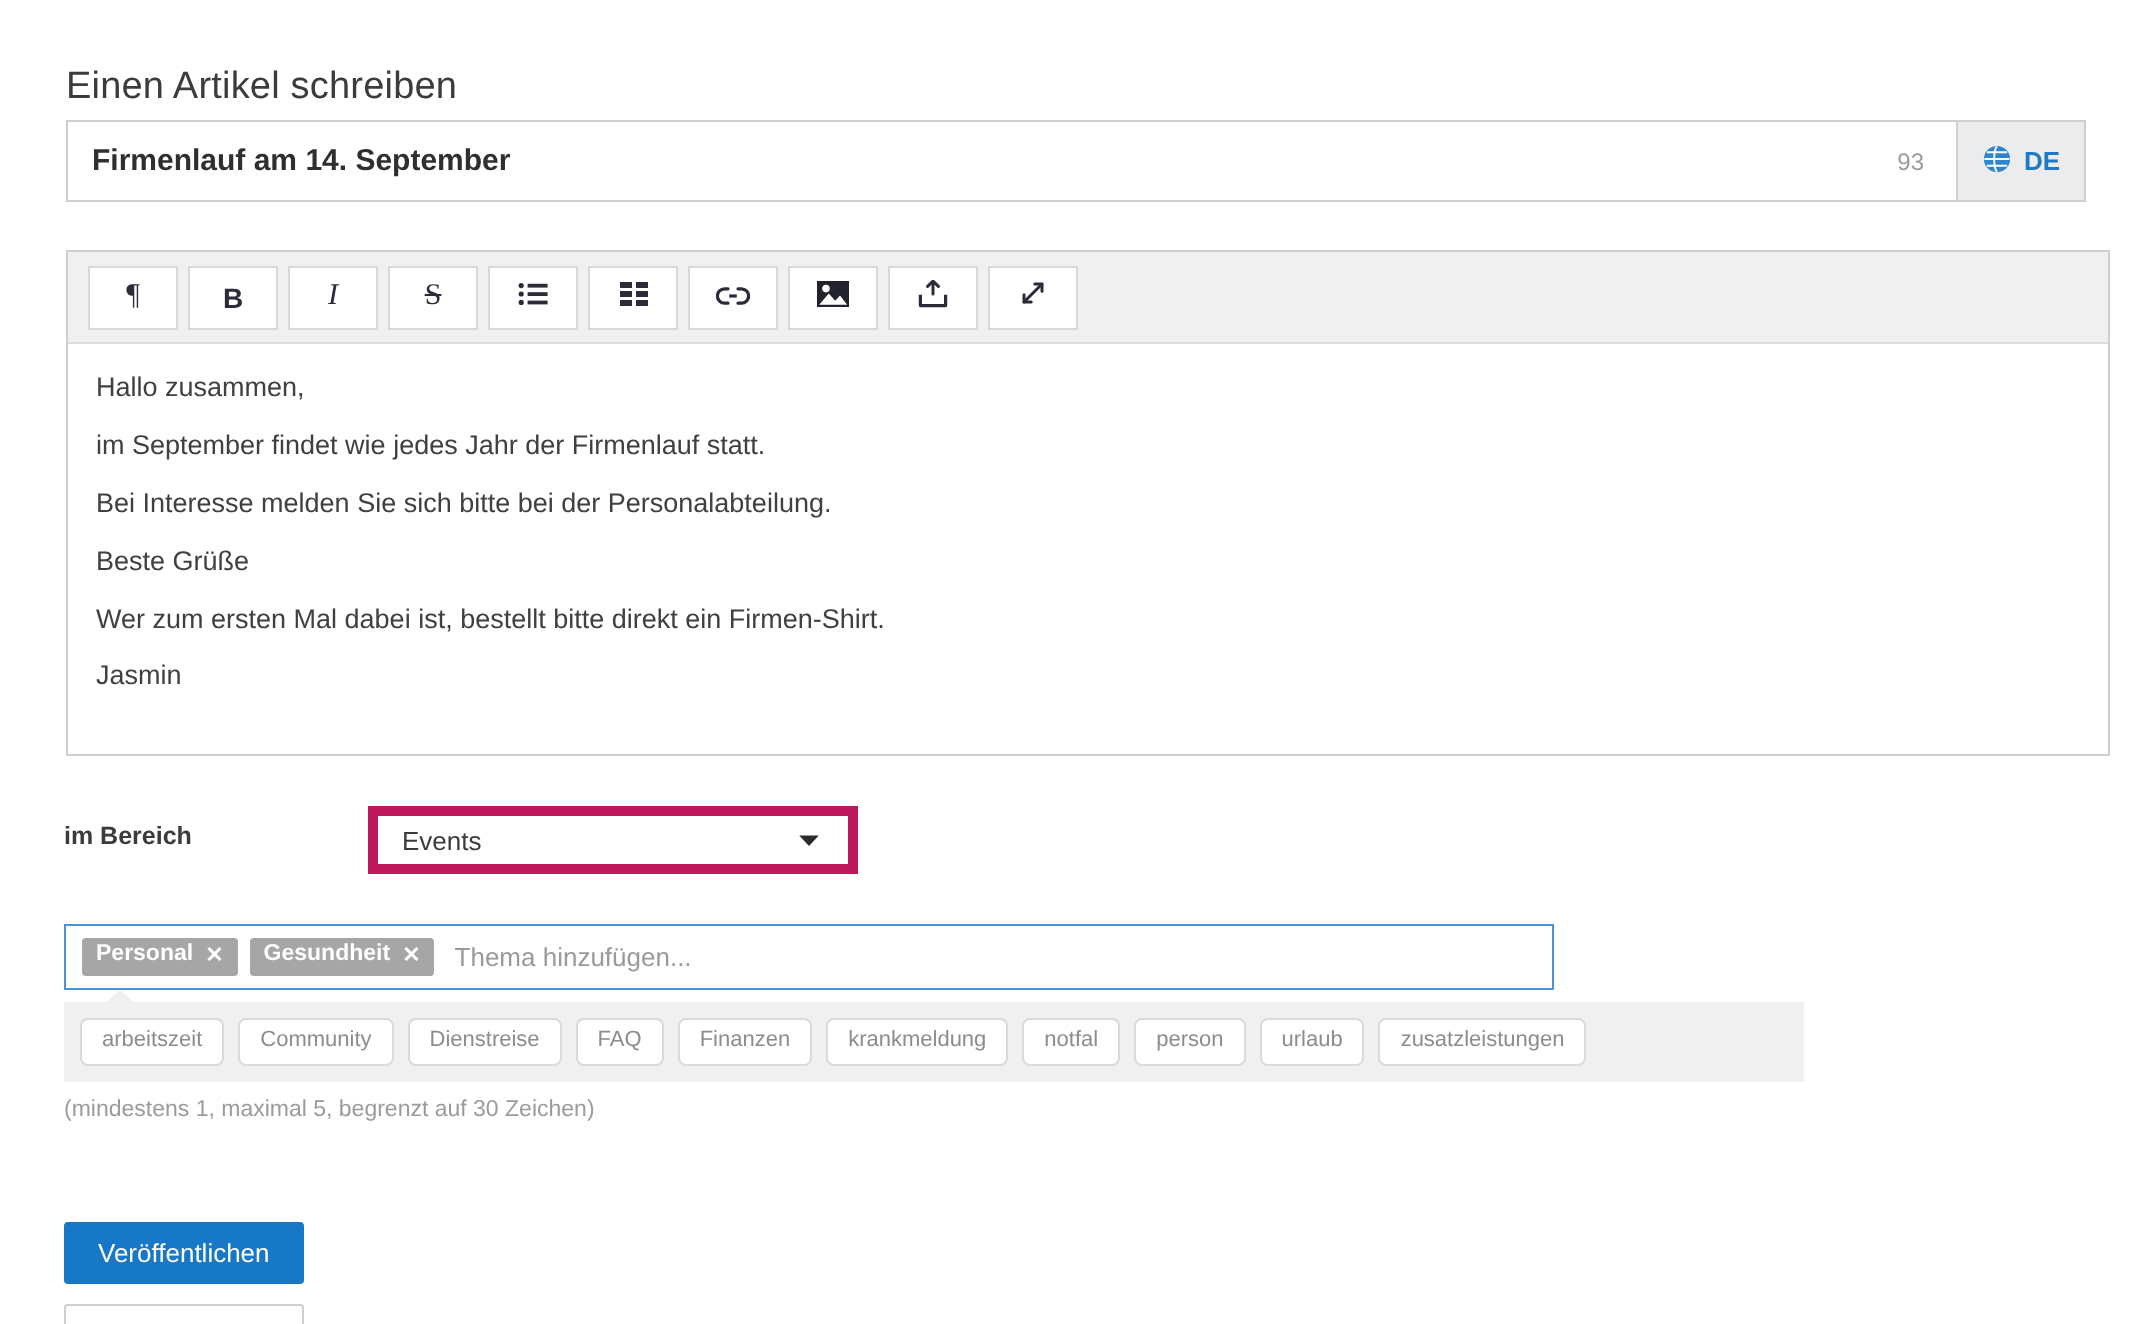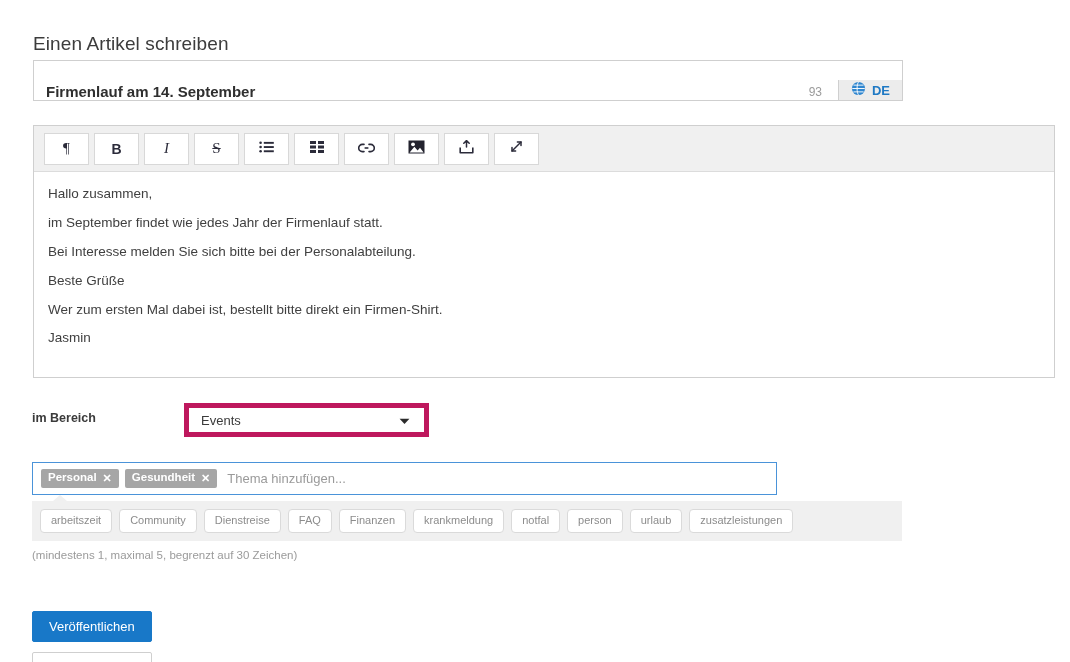--- a/index.html
+++ b/index.html
@@ -33,26 +33,25 @@
     font-weight: 400;
     color: #3c3c3c;
     letter-spacing: 0.1px;
   }
 
   
   .title-row {
     position: absolute;
     left: 33px;
     top: 60px;
-    width: 870px;
+    width: 1010px;
     height: 41px;
     display: flex;
     border: 1px solid #cfcfcf;
     background: #ffffff;
-    align-items: flex-end;
   }
   .title-input-wrap {
     flex: 1 1 auto;
     display: flex;
     align-items: center;
     padding: 0 12px 0 12px;
     min-width: 0;
   }
   .title-input {
     flex: 1 1 auto;

